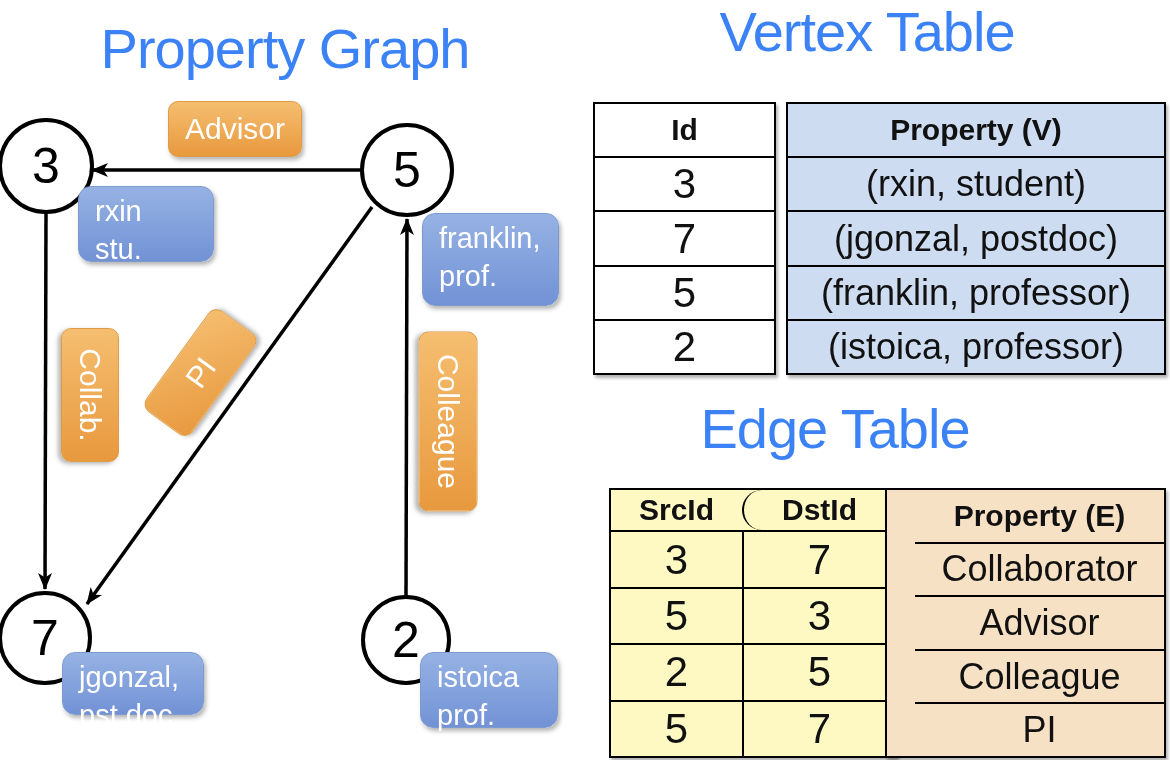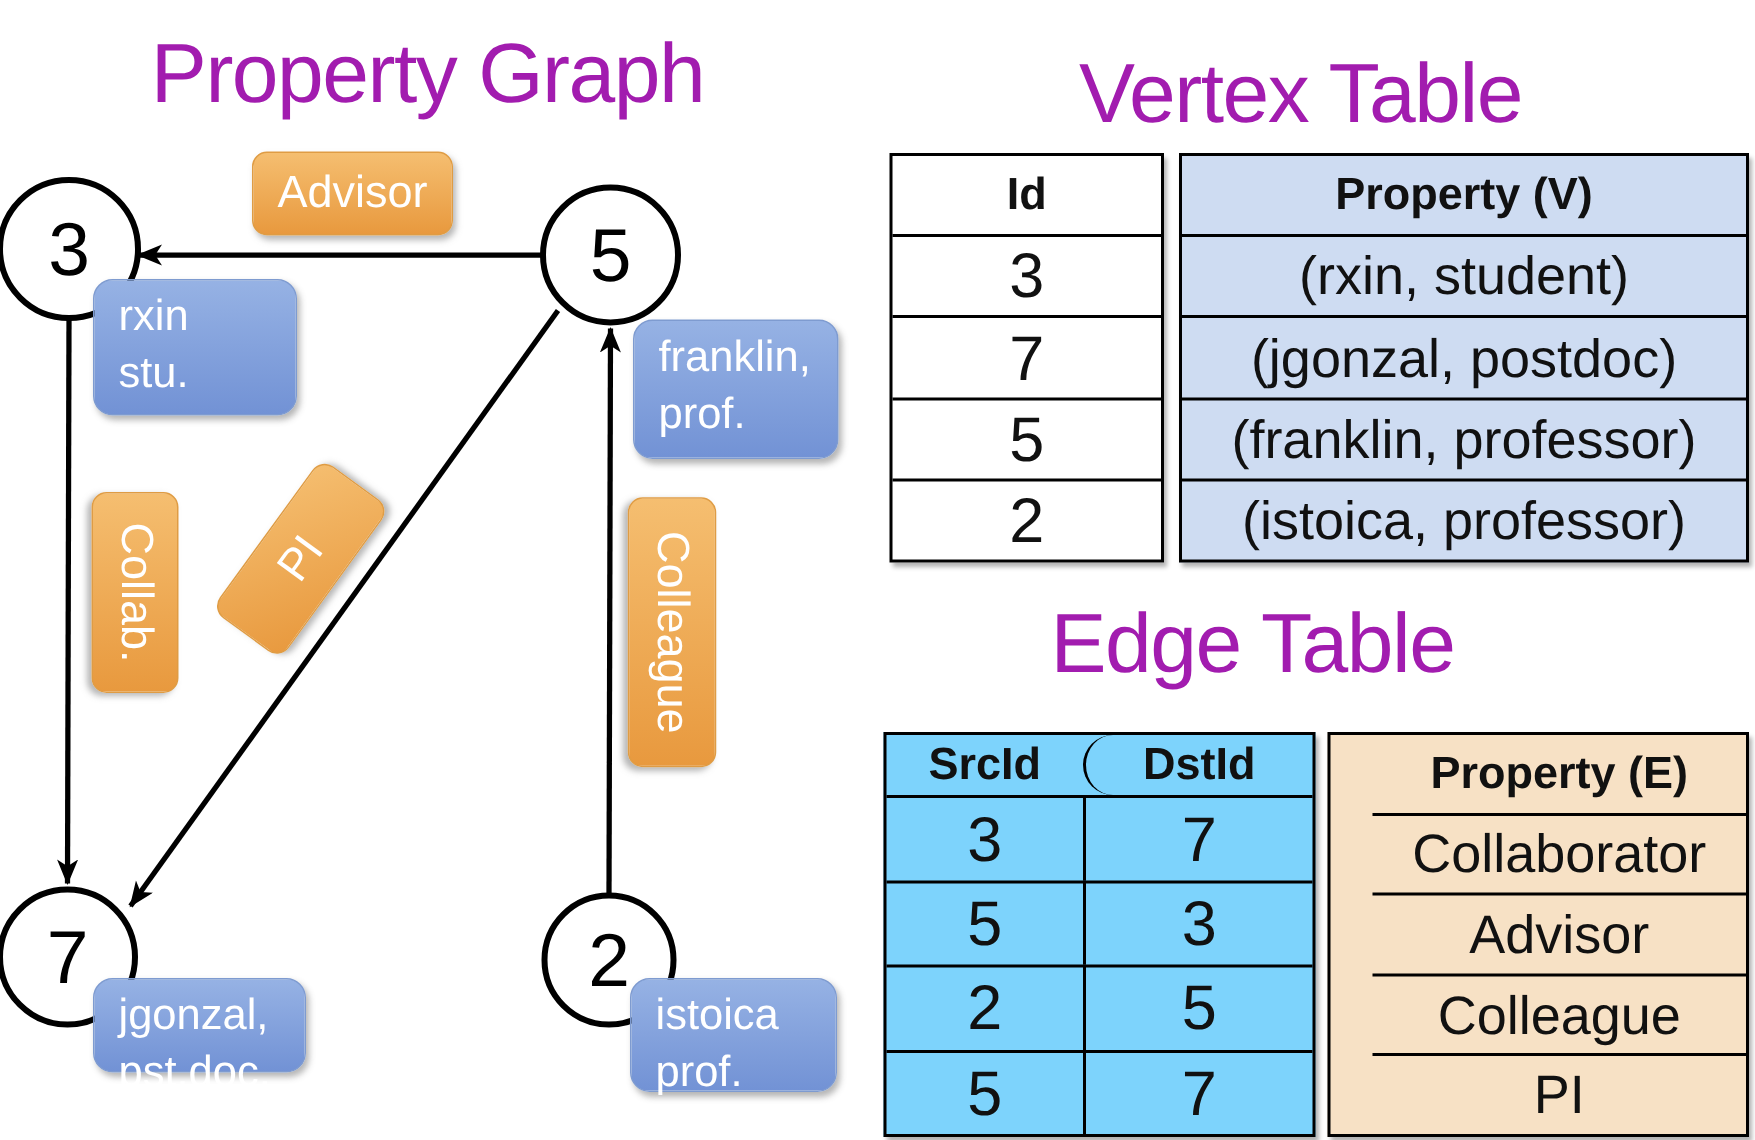--- a/index.html
+++ b/index.html
@@ -1,21 +1,21 @@
 <!DOCTYPE html>
 <html><head>
 <meta charset="utf-8">
 <style>
   html,body{margin:0;padding:0;background:#fff;}
   #stage{
     position:relative;width:1170px;height:760px;background:#fff;overflow:hidden;
     font-family:"Liberation Sans",sans-serif;color:#111;
   }
   .h1{
-    position:absolute;font-size:56px;letter-spacing:-1px;color:#a21caf;
+    position:absolute;font-size:56px;letter-spacing:-1px;color:#3b82f6;
     text-align:center;white-space:nowrap;line-height:1.1;
   }
   svg{position:absolute;left:0;top:0;z-index:1;}
   .vnum{
     position:absolute;z-index:3;width:80px;height:64px;display:flex;
     align-items:center;justify-content:center;font-size:50px;color:#000;
   }
   .vlabel{
     position:absolute;z-index:2;box-sizing:border-box;border-radius:13px;
     background:linear-gradient(180deg,#96B2E4 0%,#7292D5 100%);
@@ -35,40 +35,40 @@
     position:absolute;z-index:2;box-sizing:border-box;display:flex;flex-direction:column;
     border:2.5px solid #000;background:#fff;box-shadow:2px 3px 3px rgba(0,0,0,.3);
   }
   .tcol .cell{
     flex:1;display:flex;align-items:center;justify-content:center;
     font-size:36px;box-sizing:border-box;
   }
   .tcol .cell + .cell{border-top:2.5px solid #000;}
   .tgrid{
     position:absolute;z-index:2;box-sizing:border-box;display:grid;
-    border:2.5px solid #000;background:#7dd3fc;box-shadow:2px 3px 3px rgba(0,0,0,.3);
+    border:2.5px solid #000;background:#fef9c3;box-shadow:2px 3px 3px rgba(0,0,0,.3);margin-left:20px;
   }
   .tgrid .cell{
     display:flex;align-items:center;justify-content:center;
     font-size:36px;box-sizing:border-box;
   }
   .tgrid .cell:nth-child(n+3){border-top:2.5px solid #000;}
   .tgrid .cell:nth-child(even){border-left:2.5px solid #000;}
   .th{font-weight:bold;font-size:30px !important;border-radius:25px;}
   .num{font-size:42px !important;}
   .bluefill{background:#CEDCF2;}
   .peachfill{background:#F7E1C5;}
 </style>
 </head>
 <body>
 
 <div id="stage">
 
   <div class="h1" style="left:0px;top:18px;width:570px;">Property Graph</div>
-  <div class="h1" style="left:580px;top:31px;width:574px;">Vertex Table</div>
+  <div class="h1" style="left:580px;top:1px;width:574px;">Vertex Table</div>
   <div class="h1" style="left:546px;top:398px;width:578px;">Edge Table</div>
 
   <svg width="1170" height="760" viewBox="0 0 1170 760">
     <defs>
       <marker id="ah" markerWidth="20" markerHeight="16" refX="16" refY="7" orient="auto" markerUnits="userSpaceOnUse">
         <path d="M0,0 L17,7 L0,14 L4.5,7 Z" fill="#000"></path>
       </marker>
     </defs>
     <line x1="362" y1="170" x2="92" y2="170" stroke="#000" stroke-width="3.5" marker-end="url(#ah)"></line>
     <line x1="46" y1="213" x2="45" y2="589" stroke="#000" stroke-width="3.5" marker-end="url(#ah)"></line>
@@ -78,21 +78,21 @@
     <circle cx="407" cy="170" r="45" fill="#fff" stroke="#000" stroke-width="4"></circle>
     <circle cx="45" cy="638" r="45" fill="#fff" stroke="#000" stroke-width="4"></circle>
     <circle cx="406" cy="640" r="43" fill="#fff" stroke="#000" stroke-width="4"></circle>
   </svg>
 
   <div class="vnum" style="left:6px;top:134px;">3</div>
   <div class="vnum" style="left:367px;top:138px;">5</div>
   <div class="vnum" style="left:5px;top:606px;">7</div>
   <div class="vnum" style="left:366px;top:608px;">2</div>
 
-  <div class="vlabel" style="left:62px;top:186px;width:136px;height:91px;">
+  <div class="vlabel" style="left:78px;top:186px;width:136px;height:76px;">
     <div>rxin</div>
     <div>stu.</div>
   </div>
   <div class="vlabel" style="left:422px;top:185px;width:137px;height:93px;margin-top:28px;">
     <div>franklin,</div>
     <div>prof.</div>
   </div>
   <div class="vlabel" style="left:62px;top:652px;width:142px;height:63px;">
     <div>jgonzal,</div>
     <div>pst.doc.</div>

